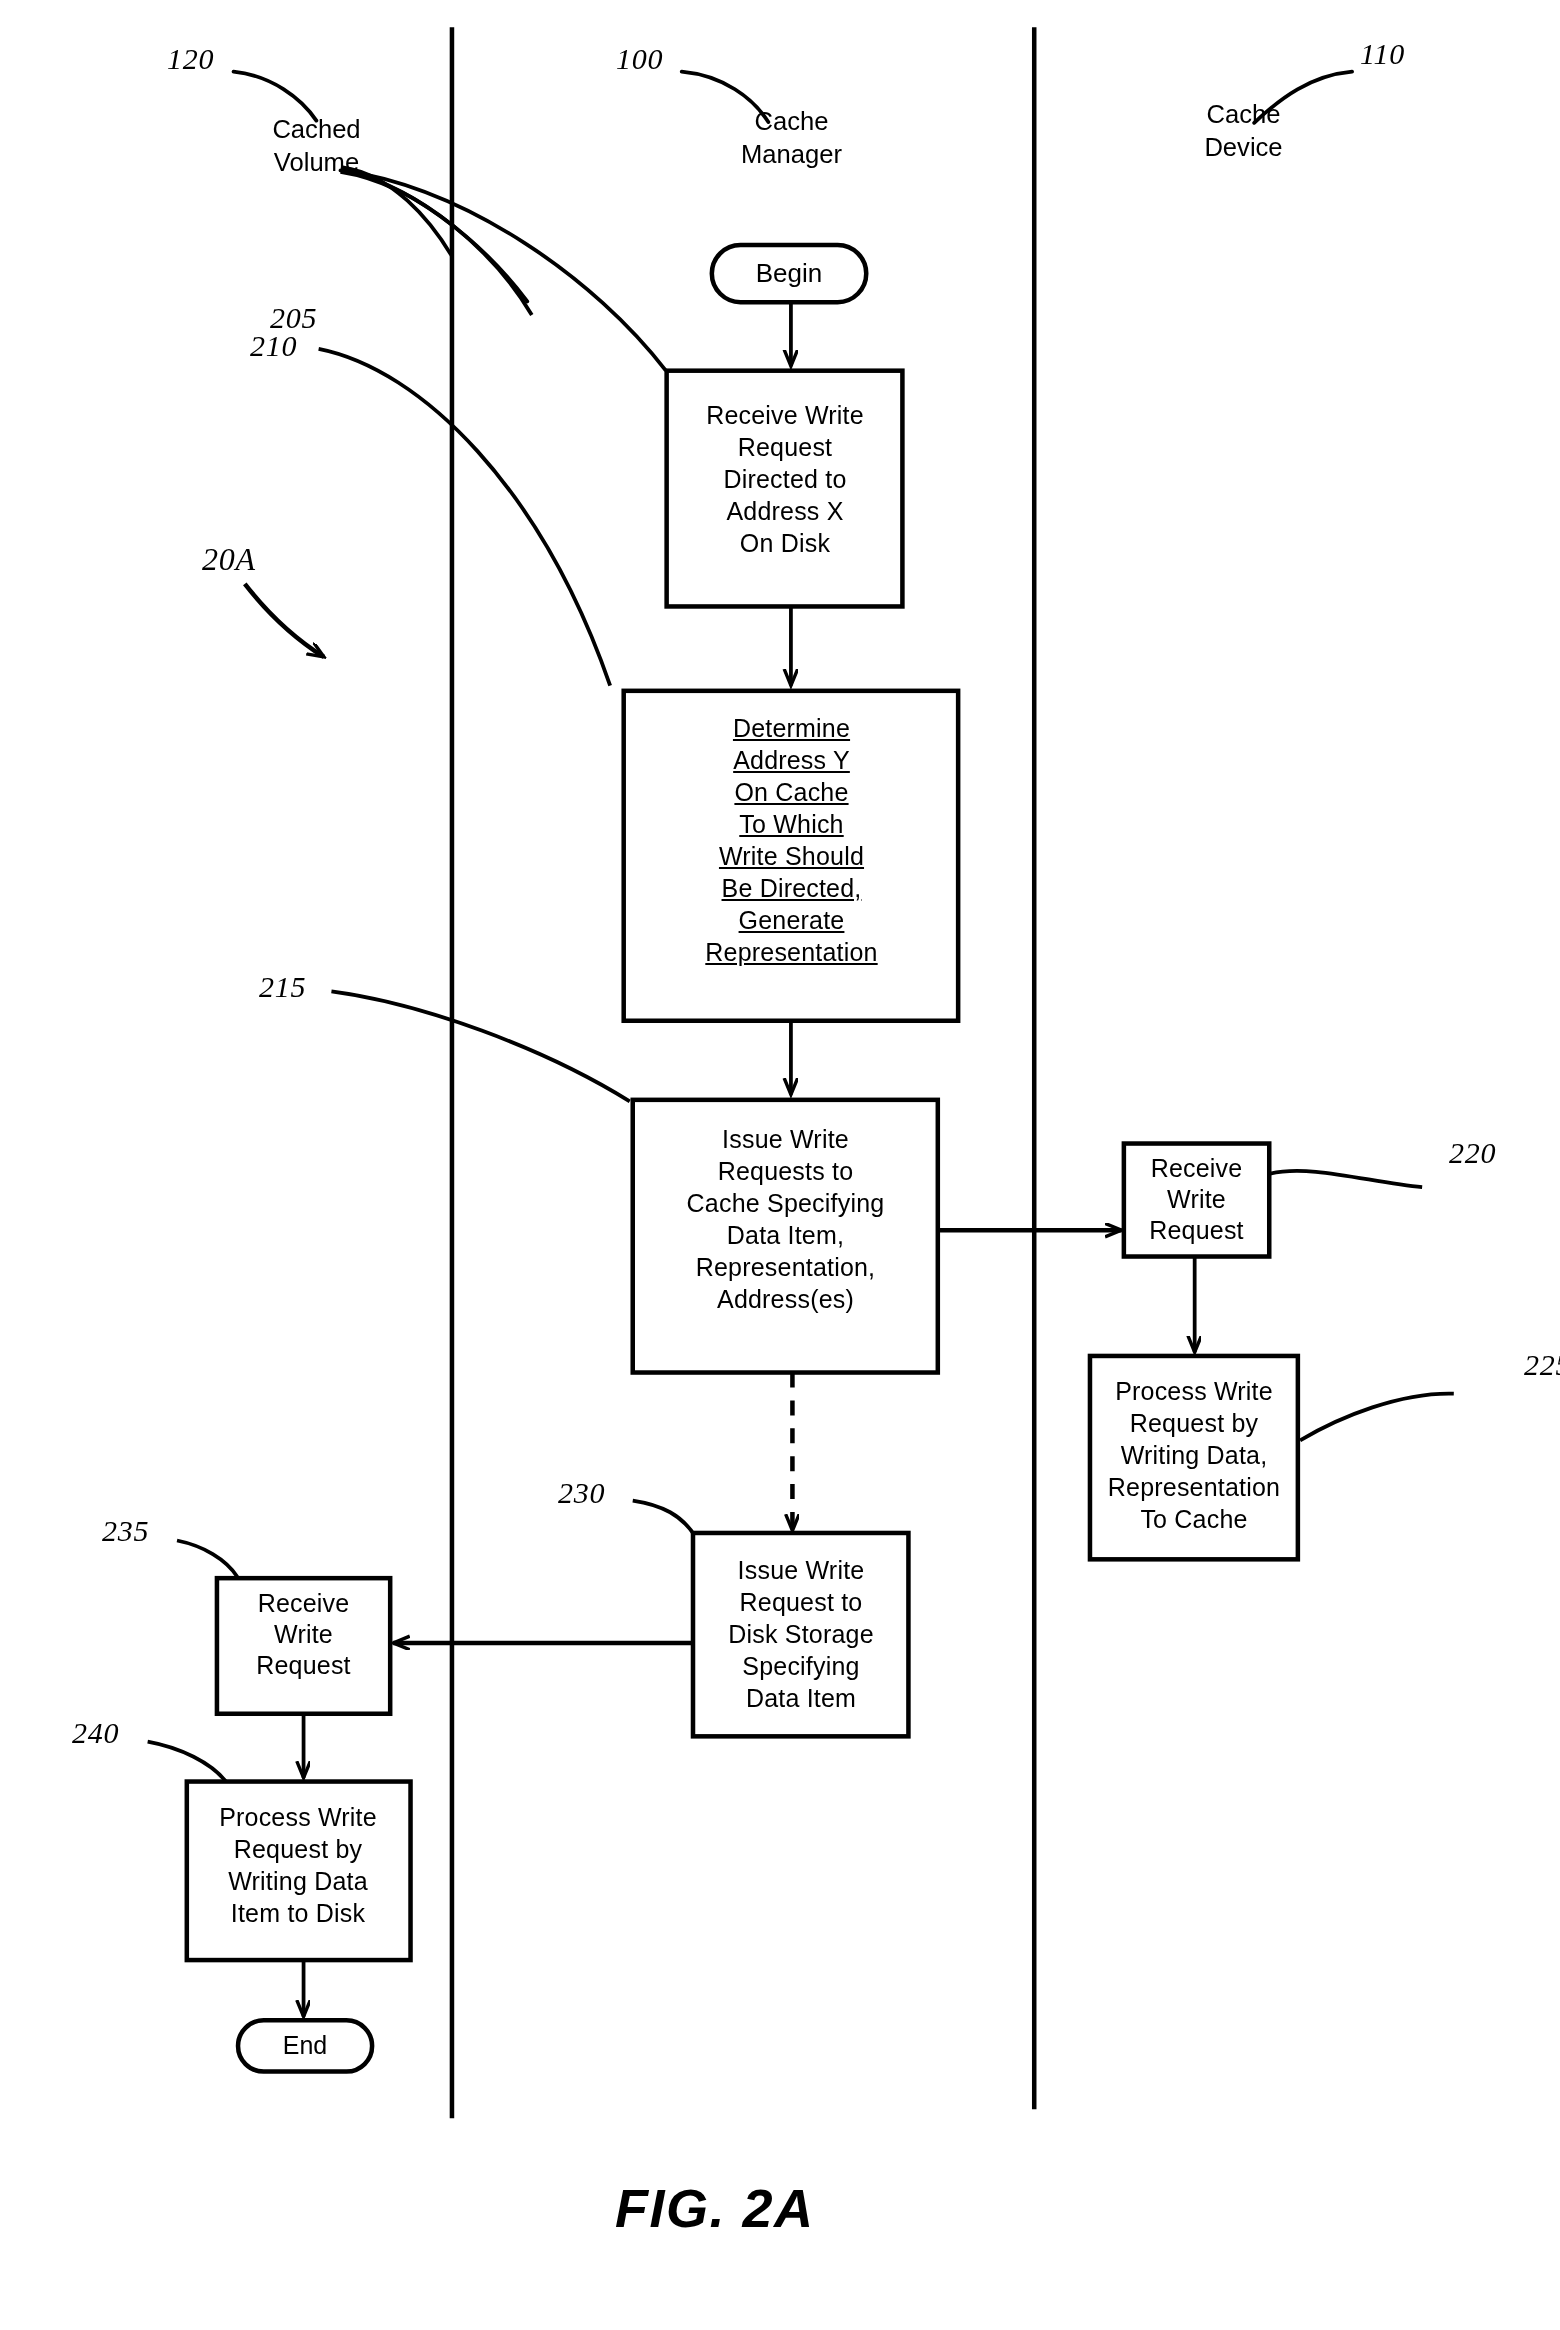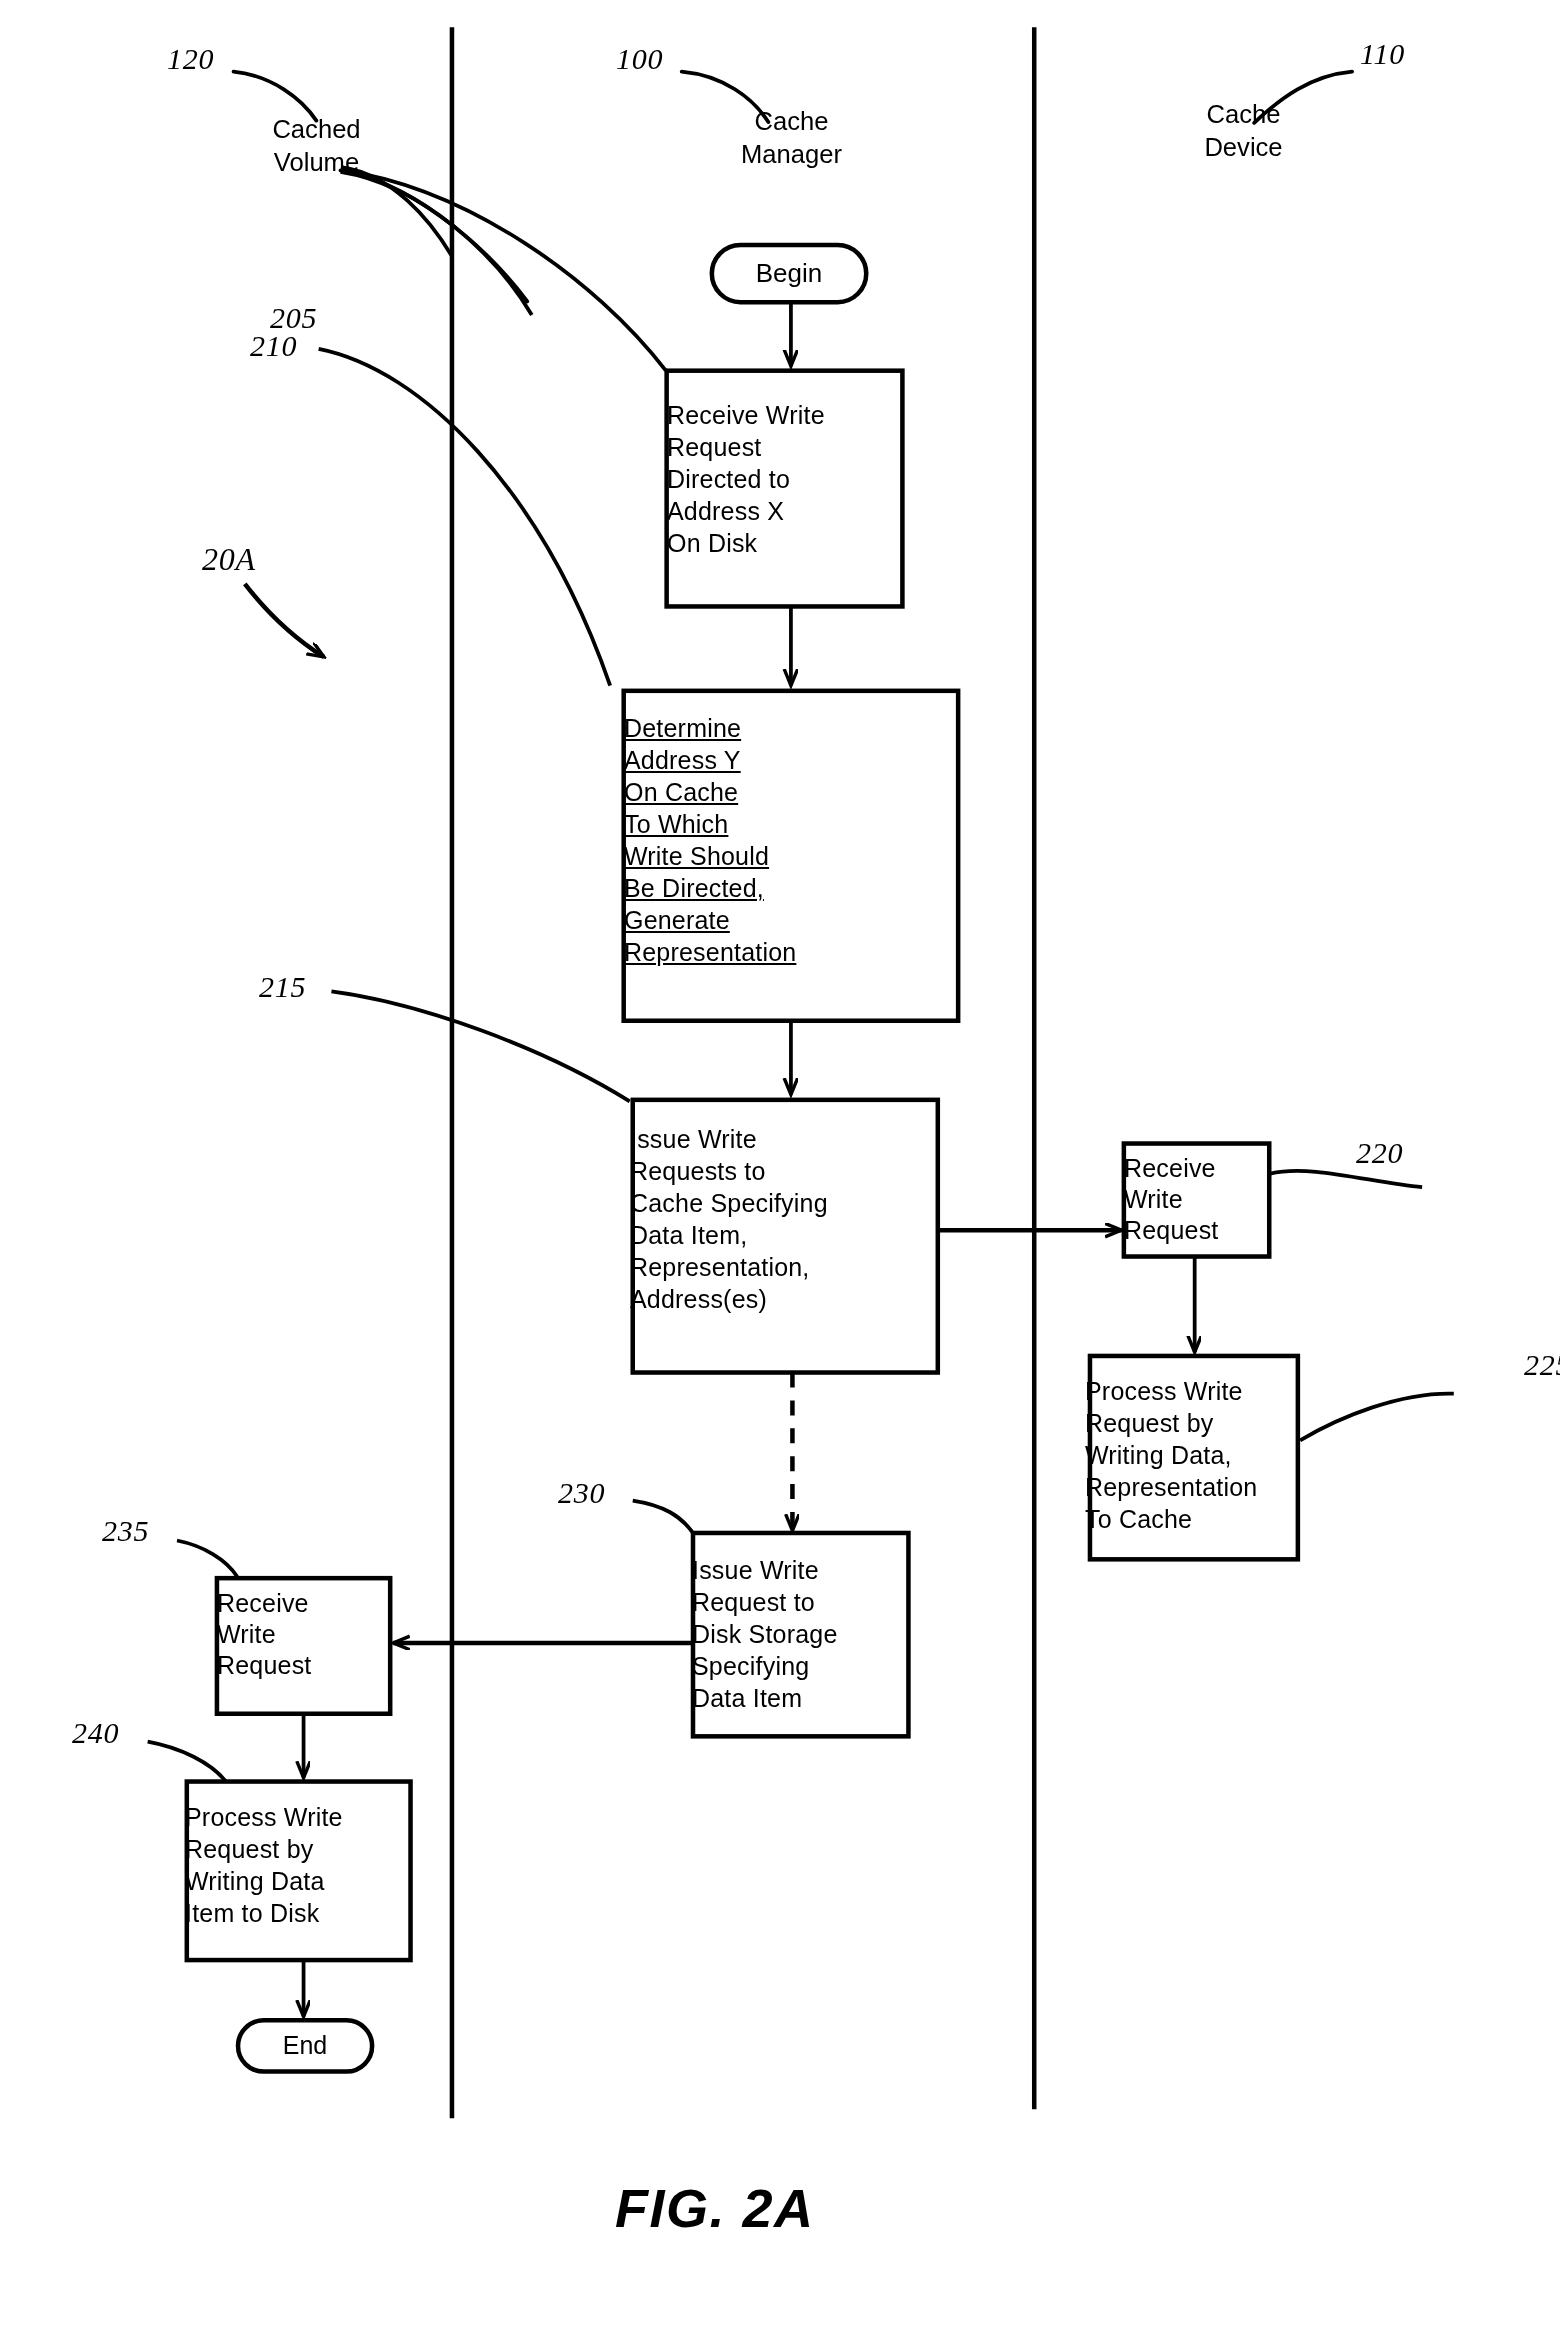--- a/index.html
+++ b/index.html
@@ -18,20 +18,21 @@
   svg.diagram {
     position: absolute;
     top: 0;
     left: 0;
     width: 1560px;
     height: 2330px;
   }
   
   .node-text {
     position: absolute;
+    text-align: center;
     color: #000000;
     font-family: "Liberation Sans", sans-serif;
     font-size: 25px;
     line-height: 32px;
     white-space: pre-line;
     letter-spacing: 0.2px;
   }
   .terminal-text {
     position: absolute;
     text-align: center;
@@ -179,21 +180,21 @@
   <div class="ref-num" style="left:1360px; top:39px;">110</div>
 
   <div class="ref-num" style="left:202px; top:544px; font-size:32px;">20A</div>
 
   <div class="terminal-text" style="left:712px; top:258px; width:154px;">Begin</div>
   <div class="terminal-text" style="left:238px; top:2030px; width:134px; font-size:25px;">End</div>
 
   <div class="ref-num" style="left:270px; top:303px;">205</div>
   <div class="ref-num" style="left:250px; top:331px;">210</div>
   <div class="ref-num" style="left:259px; top:972px;">215</div>
-  <div class="ref-num" style="left:1356px; top:1138px;text-align:right;">220</div>
+  <div class="ref-num" style="left:1449px; top:1138px;text-align:right;">220</div>
   <div class="ref-num" style="left:1524px; top:1350px;">225</div>
   <div class="ref-num" style="left:558px; top:1478px;">230</div>
   <div class="ref-num" style="left:102px; top:1516px;">235</div>
   <div class="ref-num" style="left:72px; top:1718px;">240</div>
 
   <div class="node-text" style="left:667px; top:399px; width:236px;">Receive Write
 Request
 Directed to
 Address X
 On Disk</div>

